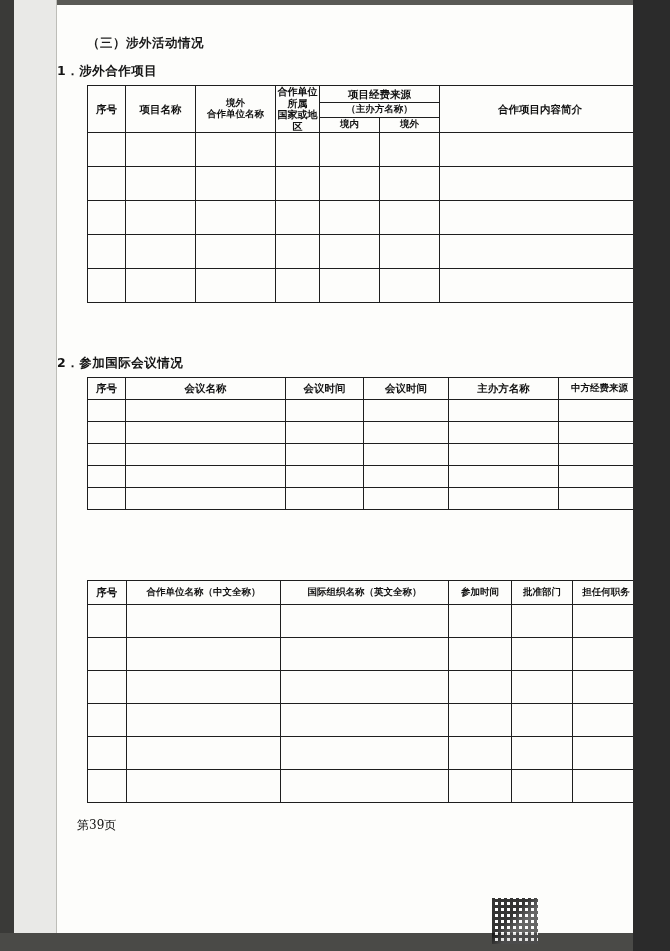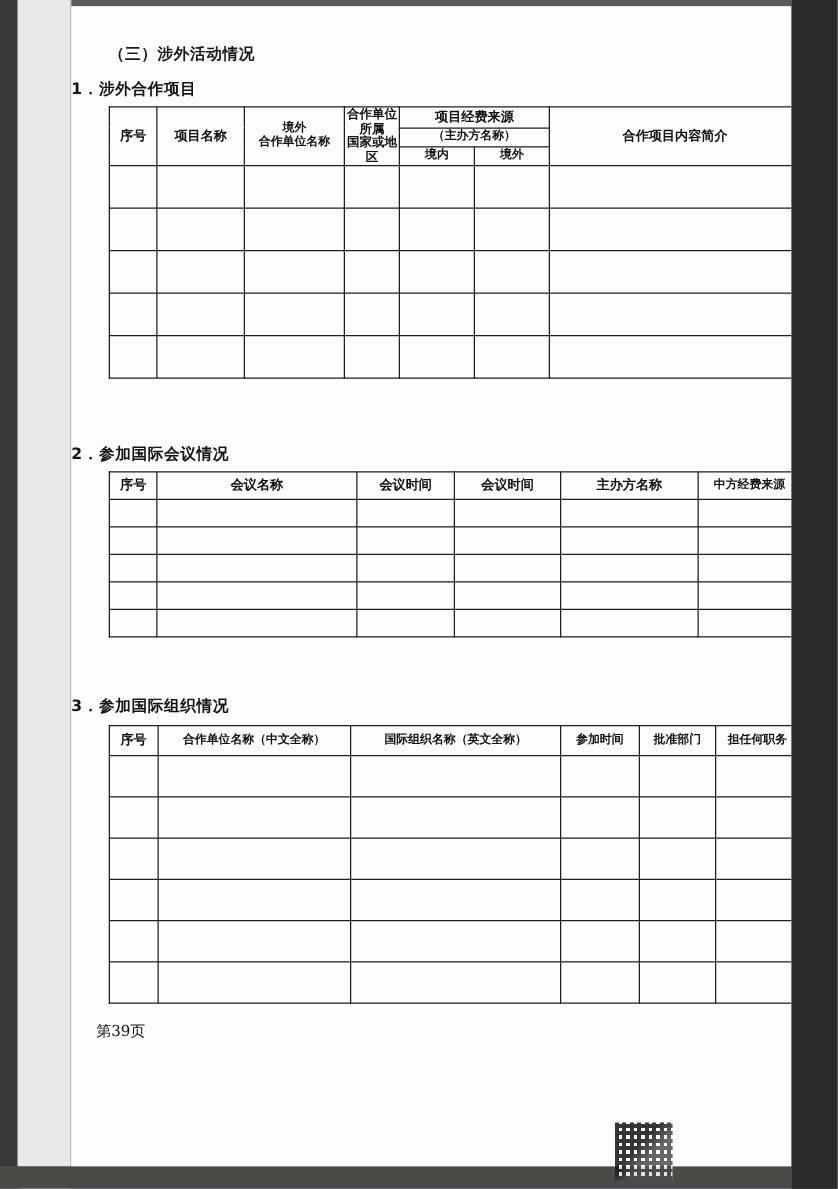--- a/index.html
+++ b/index.html
@@ -274,21 +274,20 @@
             <td class="cell"></td>
             <td class="cell"></td>
             <td class="cell"></td>
             <td class="cell"></td>
             <td class="cell"></td>
             <td class="cell"></td>
           </tr>
         </tbody>
       </table>
 
-      <div class="sub-title" style="top:552px;">3．参加国际组织情况</div>
 
       <table class="form" style="left:30px; top:575px; width:553px;">
         <colgroup>
           <col style="width:38px">
           <col style="width:152px">
           <col style="width:165px">
           <col style="width:62px">
           <col style="width:60px">
           <col style="width:66px">
         </colgroup>

